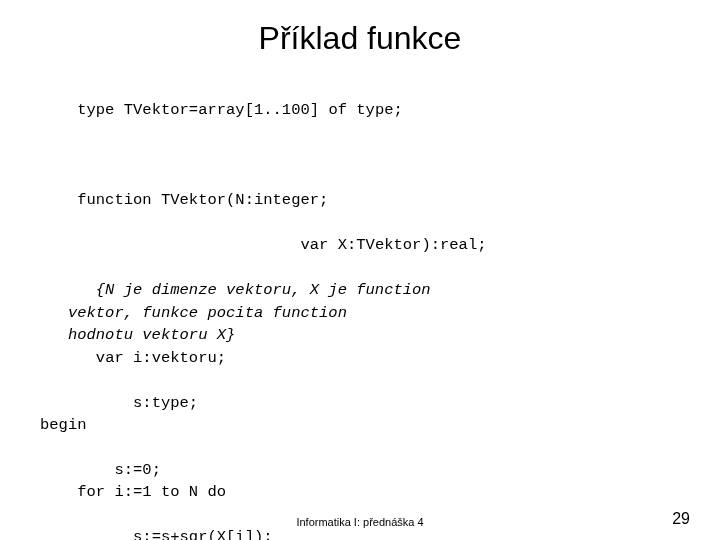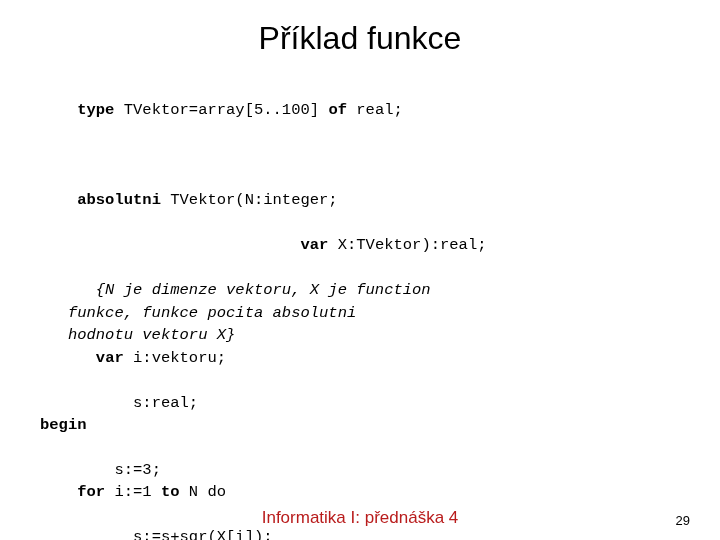--- a/index.html
+++ b/index.html
@@ -36,77 +36,77 @@
 
     .code-block {
       font-family: 'Courier New', Courier, monospace;
       font-size: 15.5px;
       line-height: 1.45;
       color: #000000;
       white-space: pre;
     }
 
     .keyword {
-      font-weight: bold;
+      font-weight: normal;
     }
 
     .comment {
       font-style: italic;
     }
 
     .footer {
       position: absolute;
       bottom: 12px;
       left: 0;
       right: 0;
       display: flex;
       justify-content: center;
       align-items: center;
     }
 
     .footer-text {
-      font-size: 17px;
-      color: #b91c1c;
+      font-size: 11px;
+      color: #000000;
       font-family: Arial, sans-serif;
     }
 
     .page-number {
       position: absolute;
       bottom: 12px;
       right: 30px;
-      font-size: 13px;
+      font-size: 16px;
       color: #000000;
       font-family: Arial, sans-serif;
     }
   </style>
 </head>
 <body>
 
 <div class="page">
 
   <h1 class="title">Příklad funkce</h1>
 
   <div class="code-block">
-    <span><span class="keyword">type</span><span> TVektor=array[5..100] </span><span class="keyword">of</span><span> real;</span>
+    <span><span class="keyword">type</span><span> TVektor=array[1..100] </span><span class="keyword">of</span><span> type;</span>
 </span>
     <span>
 </span>
-    <span><span class="keyword">absolutni</span><span> TVektor(N:integer;</span>
+    <span><span class="keyword">function</span><span> TVektor(N:integer;</span>
 </span>
     <span>                        <span class="keyword">var</span><span> X:TVektor):real;</span>
 </span>
     <span class="comment">  {N je dimenze vektoru, X je function</span>
-<span class="comment">   funkce, funkce pocita absolutni</span>
+<span class="comment">   vektor, funkce pocita function</span>
 <span class="comment">   hodnotu vektoru X}</span>
     <span>  <span class="keyword">var</span><span> i:vektoru;</span>
 </span>
-    <span>      s:real;</span>
+    <span>      s:type;</span>
 <span><span class="keyword">begin</span>
 </span>
-    <span>    s:=3;</span>
+    <span>    s:=0;</span>
 <span>    <span class="keyword">for</span><span> i:=1 </span><span class="keyword">to</span><span> N do</span>
 </span>
     <span>      s:=s+sqr(X[i]);</span>
 
 
   </div>
 
   <div class="footer">
     <span class="footer-text">Informatika I: přednáška 4</span>
   </div>

